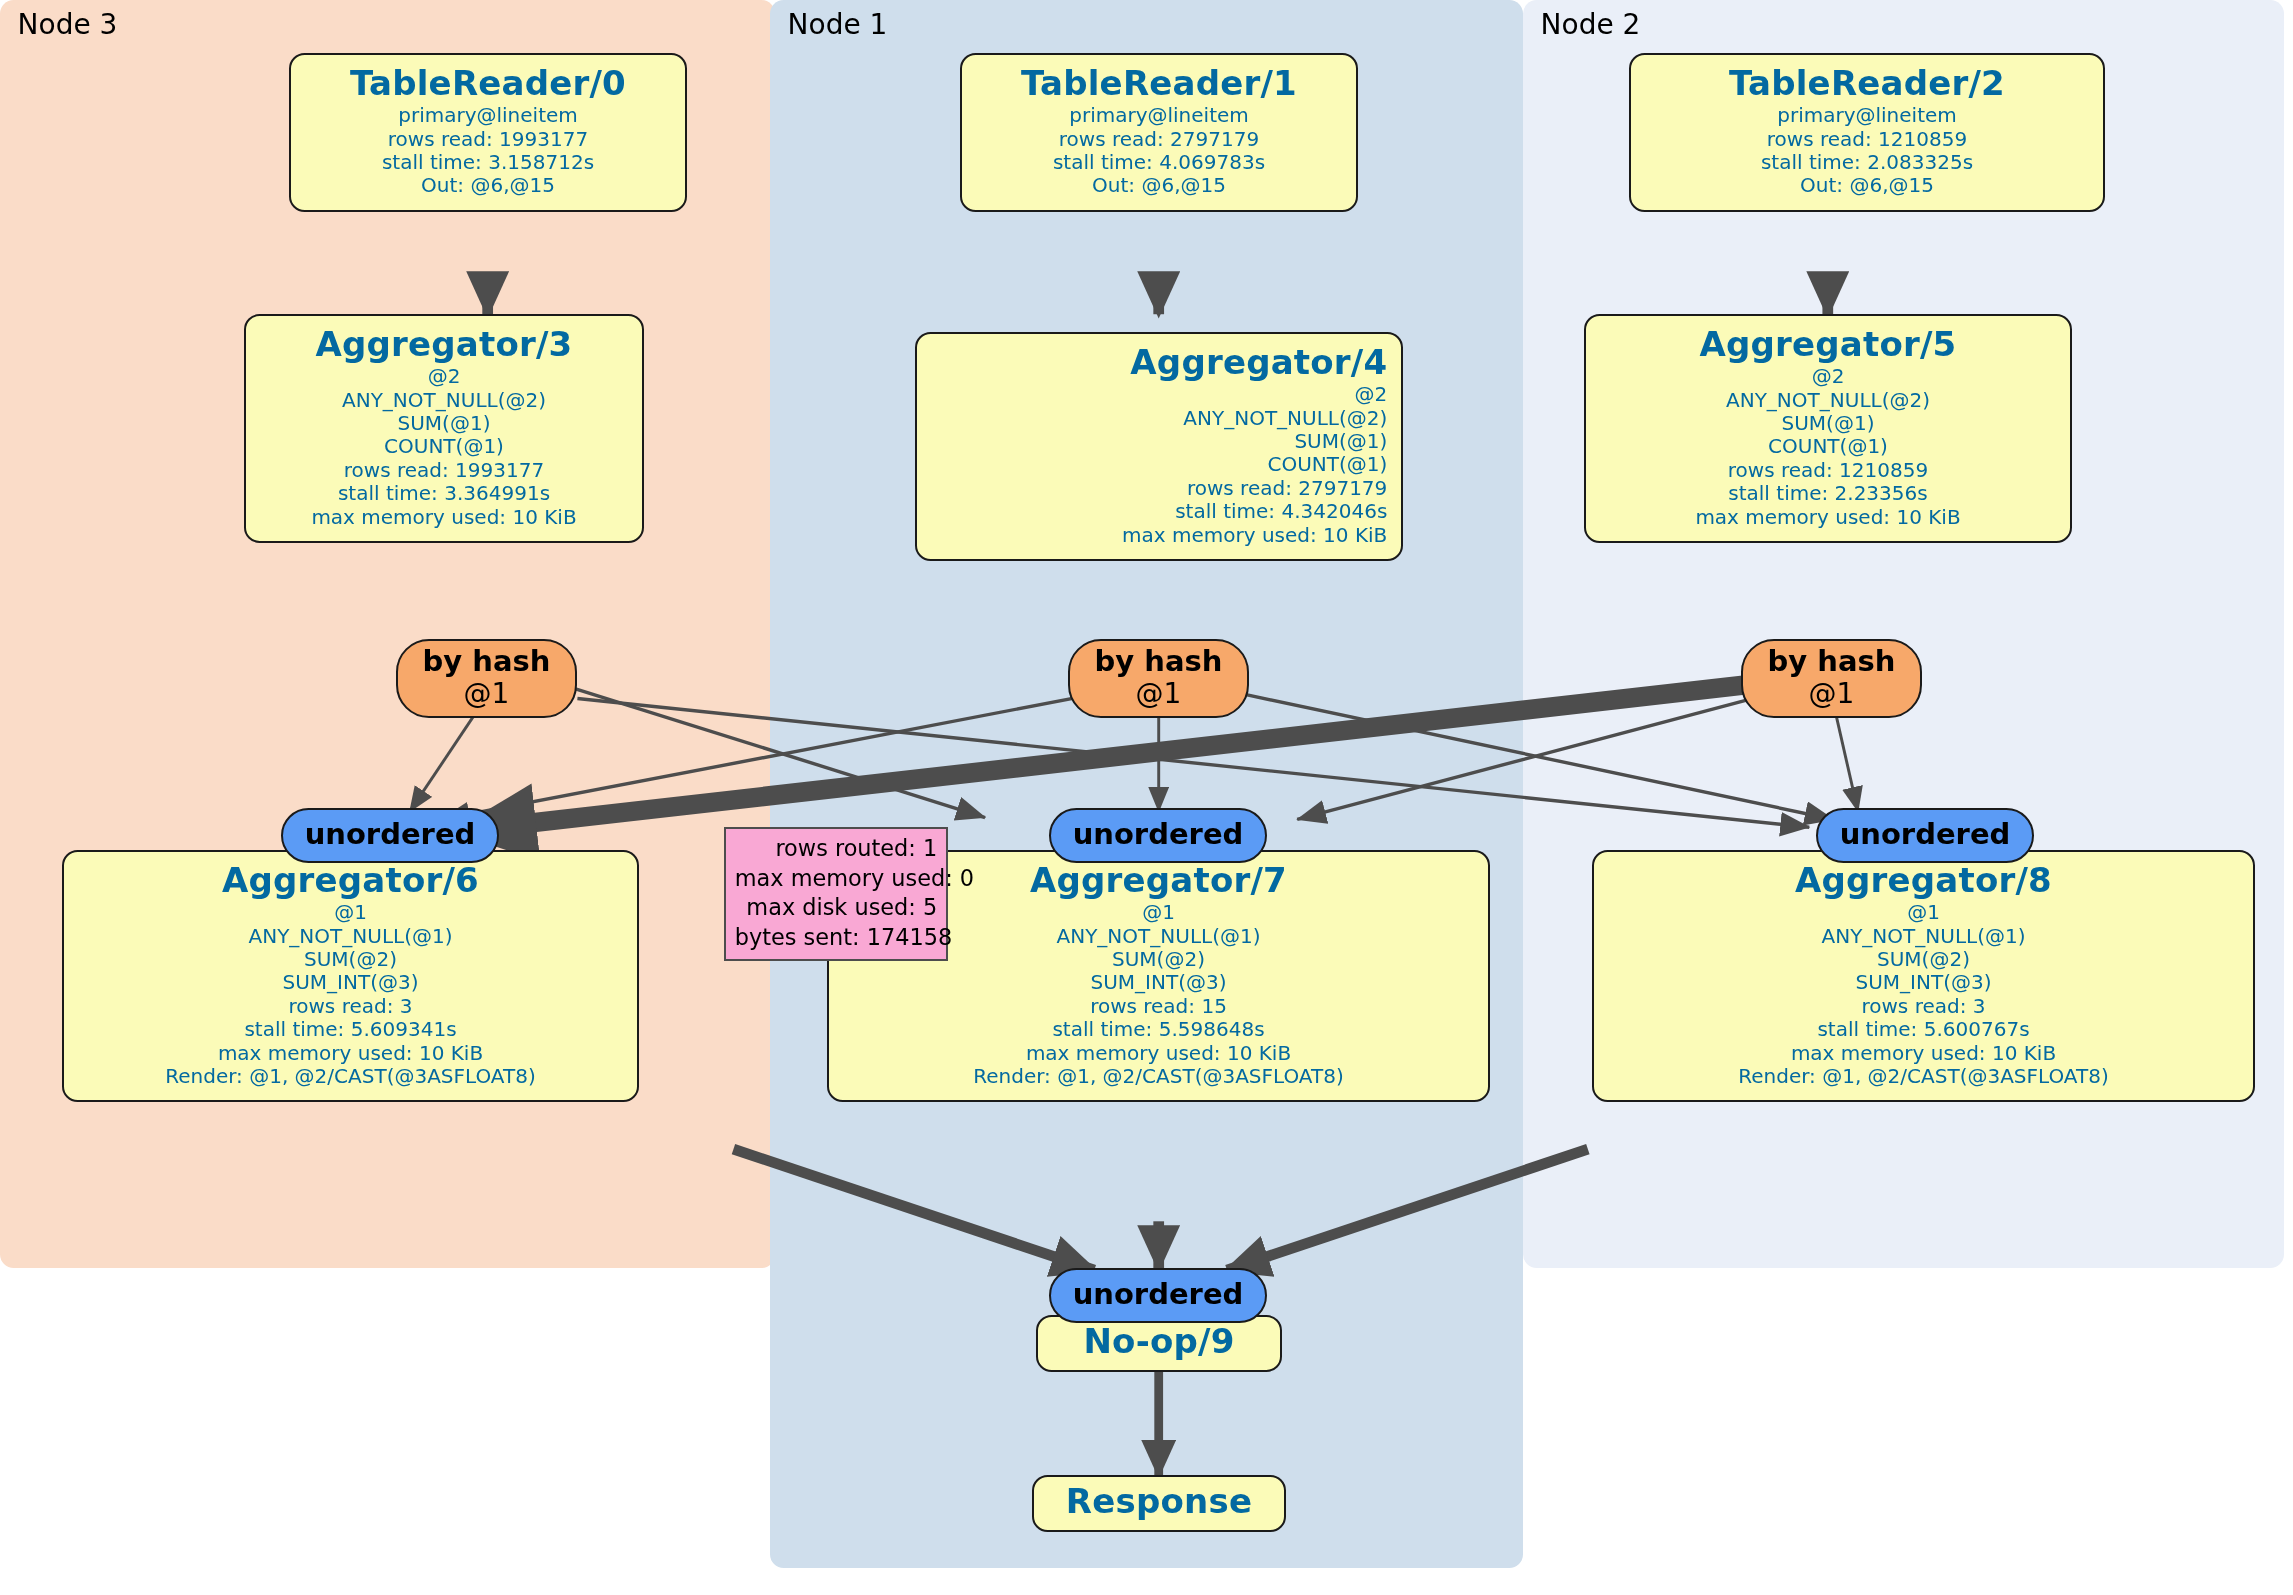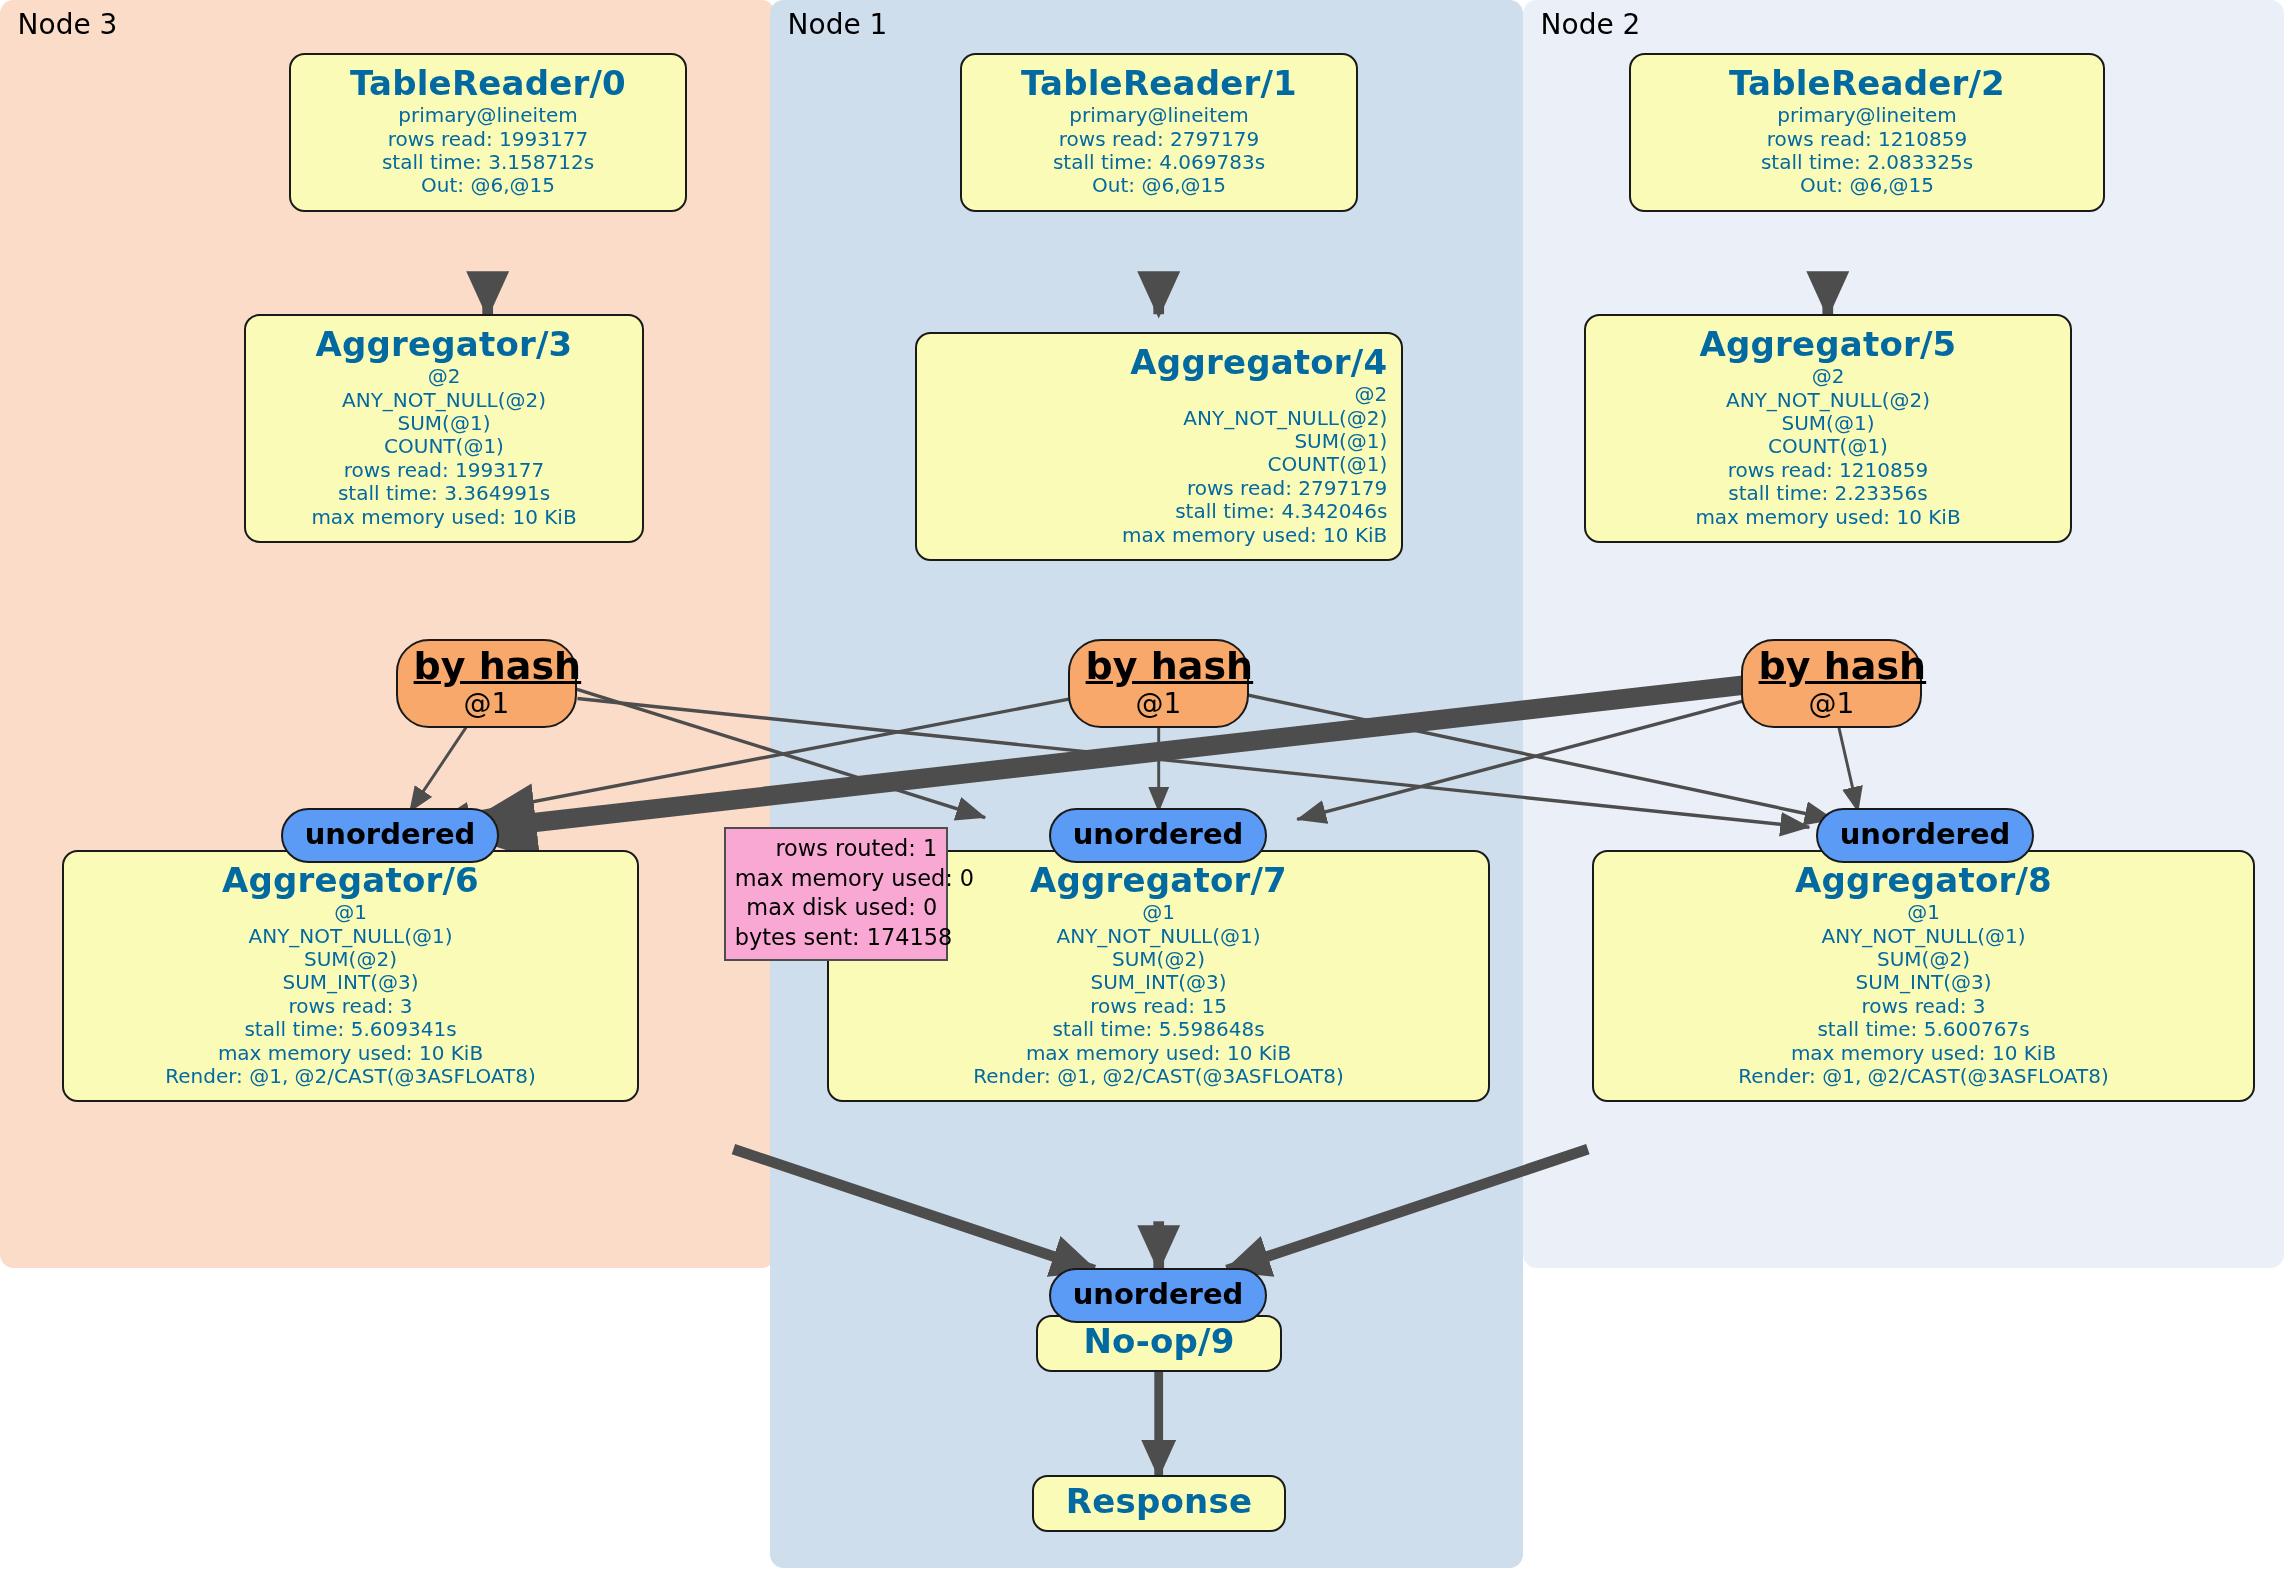--- a/index.html
+++ b/index.html
@@ -69,21 +69,21 @@
     text-align: center;
     color: #000;
     white-space: nowrap;
     line-height: 1.14;
     padding: 3.9px 15.6px 5.9px 15.6px;
   }
   .pill.hash {
     background: #f7a86a;
     font-size: 29px;
   }
-  .pill.hash .hlabel { font-weight: bold; font-size: 38px; text-decoration: underline; }
+  .pill.hash .hlabel { font-weight: bold; font-size: 29px; }
   .pill.hash .hcol { font-size: 28px; }
   .pill.unordered {
     background: #5b9bf5;
     font-weight: bold;
     font-size: 29px;
     border-radius: 39px;
     padding: 7.8px 21.5px 9.8px 21.5px;
   }
 
   
@@ -267,21 +267,21 @@
     <div class="row">SUM_INT(@3)</div>
     <div class="row">rows read: 3</div>
     <div class="row">stall time: 5.600767s</div>
     <div class="row">max memory used: 10 KiB</div>
     <div class="row">Render: @1, @2/CAST(@3ASFLOAT8)</div>
   </div>
 
   <div class="tooltip" style="left:724px; top:827px; width:224px;">
     <div>rows routed: 1</div>
     <div>max memory used: 0</div>
-    <div>max disk used: 0</div>
+    <div>max disk used: 5</div>
     <div>bytes sent: 174158</div>
   </div>
 
   <div class="pill unordered z-top" style="left:1049px; top:1268px; width:218px;">unordered</div>
 
   <div class="proc" style="left:1036px; top:1315px; width:246px; padding:3.9px 13.7px 7.8px 13.7px;">
     <div class="title">No-op/9</div>
   </div>
 
   <div class="proc" style="left:1032px; top:1475px; width:254px; padding:3.9px 13.7px 7.8px 13.7px;">

